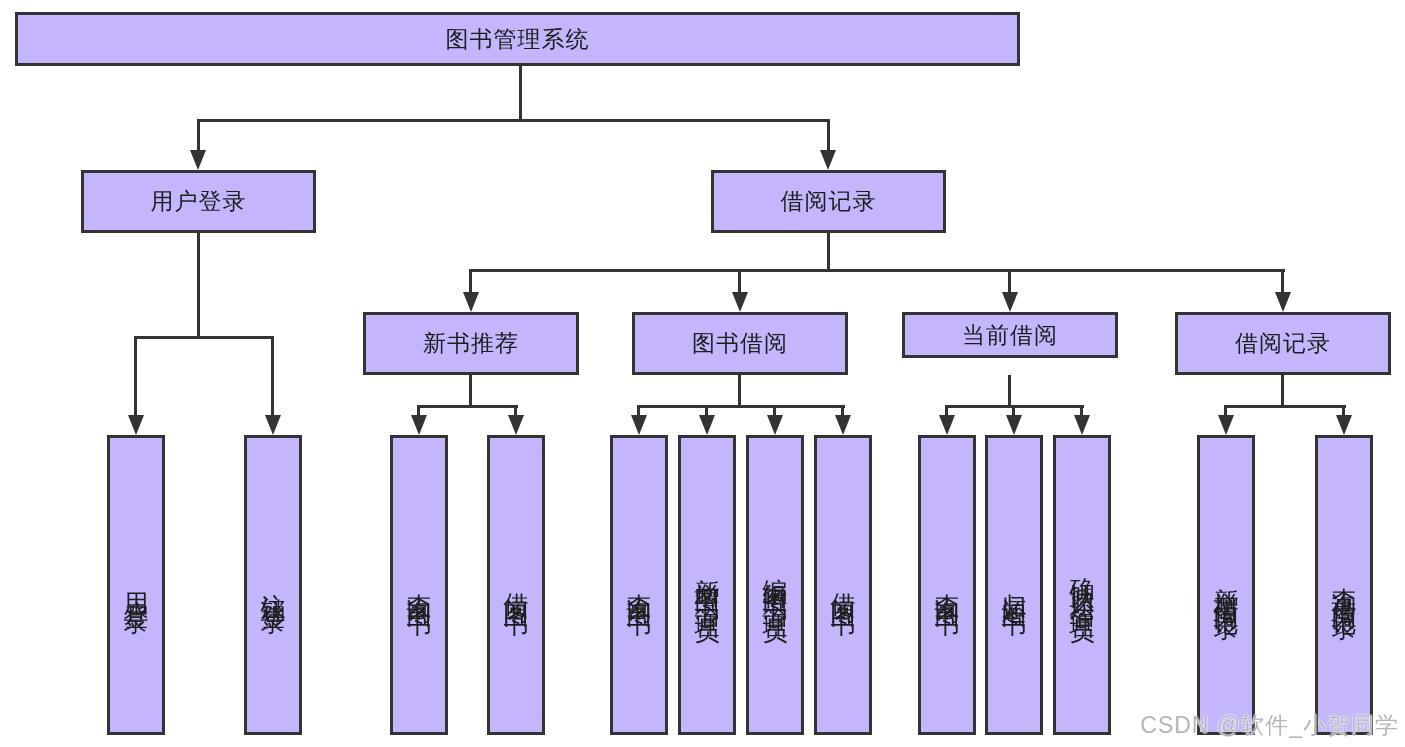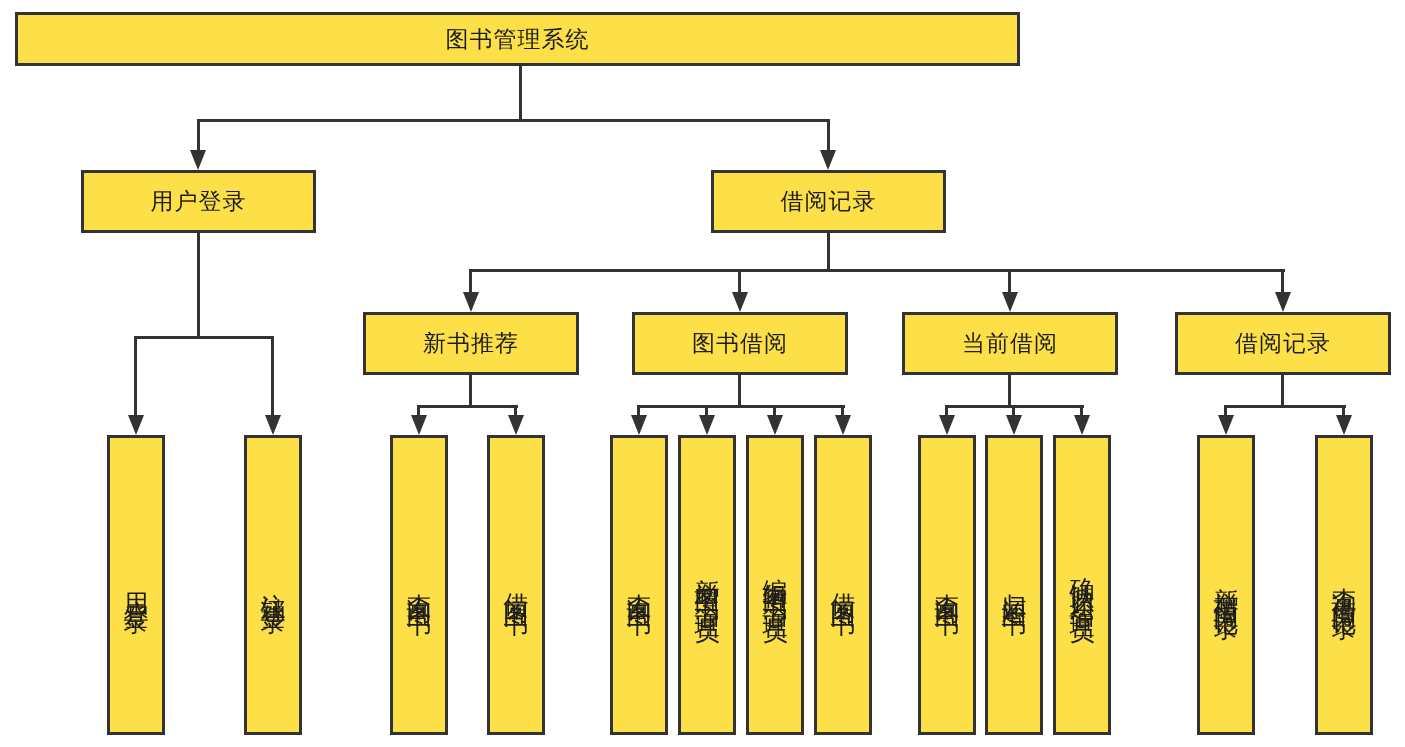--- a/index.html
+++ b/index.html
@@ -6,21 +6,21 @@
   .stage{
     position:relative;
     width:1405px;height:747px;
     background:#ffffff;
     font-family:"Liberation Sans","DejaVu Sans",sans-serif;
     overflow:hidden;
   }
   .node{
     position:absolute;
     box-sizing:border-box;
-    background:#fde047;
+    background:#c4b5fd;
     border:3px solid #333333;
     display:flex;align-items:center;justify-content:center;
     color:#1d1d1d;
     z-index:2;
   }
   .node .lbl{
     font-size:23px;
     letter-spacing:1px;
     white-space:nowrap;
   }
@@ -90,21 +90,21 @@
   <div class="ah" style="left:1002px;top:292px;"></div>
   <div class="vl" style="left:1281px;top:269px;width:3px;height:27px;"></div>
   <div class="ah" style="left:1275px;top:292px;"></div>
 
   <div class="node" style="left:363px;top:312px;width:216px;height:63px;">
     <span class="lbl">新书推荐</span>
   </div>
   <div class="node" style="left:632px;top:312px;width:216px;height:63px;">
     <span class="lbl">图书借阅</span>
   </div>
-  <div class="node" style="left:902px;top:312px;width:216px;height:63px;">
+  <div class="node" style="left:902px;top:312px;width:216px;height:46px;">
     <span class="lbl">当前借阅</span>
   </div>
   <div class="node" style="left:1175px;top:312px;width:216px;height:63px;text-align:center;">
     <span class="lbl">借阅记录</span>
   </div>
 
   <div class="vl" style="left:469px;top:375px;width:3px;height:33px;"></div>
   <div class="hl" style="left:418px;top:405px;width:100px;height:3px;"></div>
   <div class="vl" style="left:417px;top:405px;width:3px;height:14px;"></div>
   <div class="ah" style="left:411px;top:415px;"></div>
@@ -175,14 +175,15 @@
     <span class="lbl">确认归还（管理员）</span>
   </div>
 
   <div class="node leaf" style="left:1197px;top:435px;width:58px;height:300px;">
     <span class="lbl">新增借阅记录</span>
   </div>
   <div class="node leaf" style="left:1315px;top:435px;width:58px;height:300px;">
     <span class="lbl">查询借阅记录</span>
   </div>
 
+  <div class="watermark">CSDN @软件_小贺同学</div>
 
 </div>
 
 </body></html>

